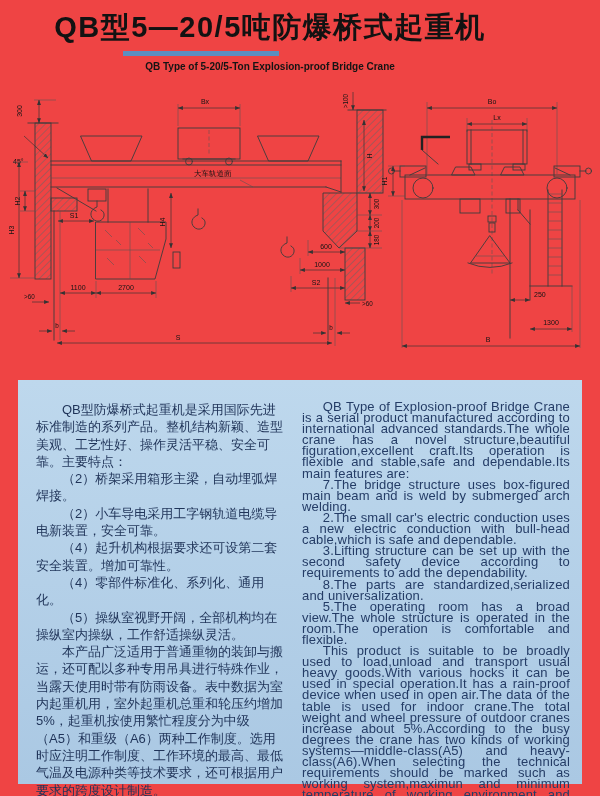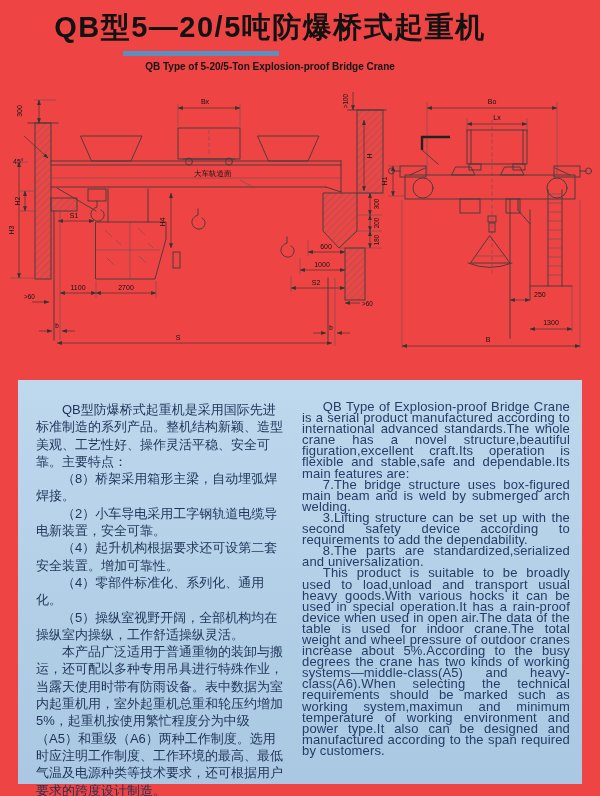--- a/index.html
+++ b/index.html
@@ -340,29 +340,31 @@
       <line class="thin" x1="22" y1="110" x2="22" y2="258"></line>
       <line class="thin" x1="200" y1="110" x2="200" y2="258"></line>
       <line class="dim" x1="22" y1="256" x2="200" y2="256" marker-start="url(#aR)" marker-end="url(#aR)"></line>
       <text class="dt" x="108" y="252" text-anchor="middle">B</text>
     </g>
   </svg>
 
   <div class="panel">
     <div class="col-zh">
       <p>QB型防爆桥式起重机是采用国际先进标准制造的系列产品。整机结构新颖、造型美观、工艺性好、操作灵活平稳、安全可靠。主要特点：</p>
-      <p>（8）桥架采用箱形主梁，自动埋弧焊焊接。</p>
+      <p>（2）桥架采用箱形主梁，自动埋弧焊焊接。</p>
       <p>（2）小车导电采用工字钢轨道电缆导电新装置，安全可靠。</p>
       <p>（4）起升机构根据要求还可设第二套安全装置。增加可靠性。</p>
       <p>（4）零部件标准化、系列化、通用化。</p>
       <p>（5）操纵室视野开阔，全部机构均在操纵室内操纵，工作舒适操纵灵活。</p>
       <p>本产品广泛适用于普通重物的装卸与搬运，还可配以多种专用吊具进行特殊作业，当露天使用时带有防雨设备。表中数据为室内起重机用，室外起重机总重和轮压约增加5%，起重机按使用繁忙程度分为中级（A5）和重级（A6）两种工作制度。选用时应注明工作制度、工作环境的最高、最低气温及电源种类等技术要求，还可根据用户要求的跨度设计制造。</p>
     </div>
     <div class="col-en">
       <p>QB Type of Explosion-proof Bridge Crane is a serial product manufactured according to international advanced standards.The whole crane has a novel structure,beautiful figuration,excellent craft.Its operation is flexible and stable,safe and dependable.Its main features are:</p>
       <p>7.The bridge structure uses box-figured main beam and is weld by submerged arch welding.</p>
+      <p>2.The small car's electric conduction uses a new electric conduction with bull-head cable,which is safe and dependable.</p>
       <p>3.Lifting structure can be set up with the second safety device according to requirements to add the dependability.</p>
       <p>8.The parts are standardized,serialized and universalization.</p>
+      <p>5.The operating room has a broad view.The whole structure is operated in the room.The operation is comfortable and flexible.</p>
       <p>This product is suitable to be broadly used to load,unload and transport usual heavy goods.With various hocks it can be used in special operation.It has a rain-proof device when used in open air.The data of the table is used for indoor crane.The total weight and wheel pressure of outdoor cranes increase about 5%.According to the busy degrees the crane has two kinds of working systems—middle-class(A5) and heavy-class(A6).When selecting the technical requirements should be marked such as working system,maximun and minimum temperature of working environment and power type.It also can be designed and manufactured according to the span required by customers.</p>
     </div>
   </div>
 
 </div>
 
 </body></html>

